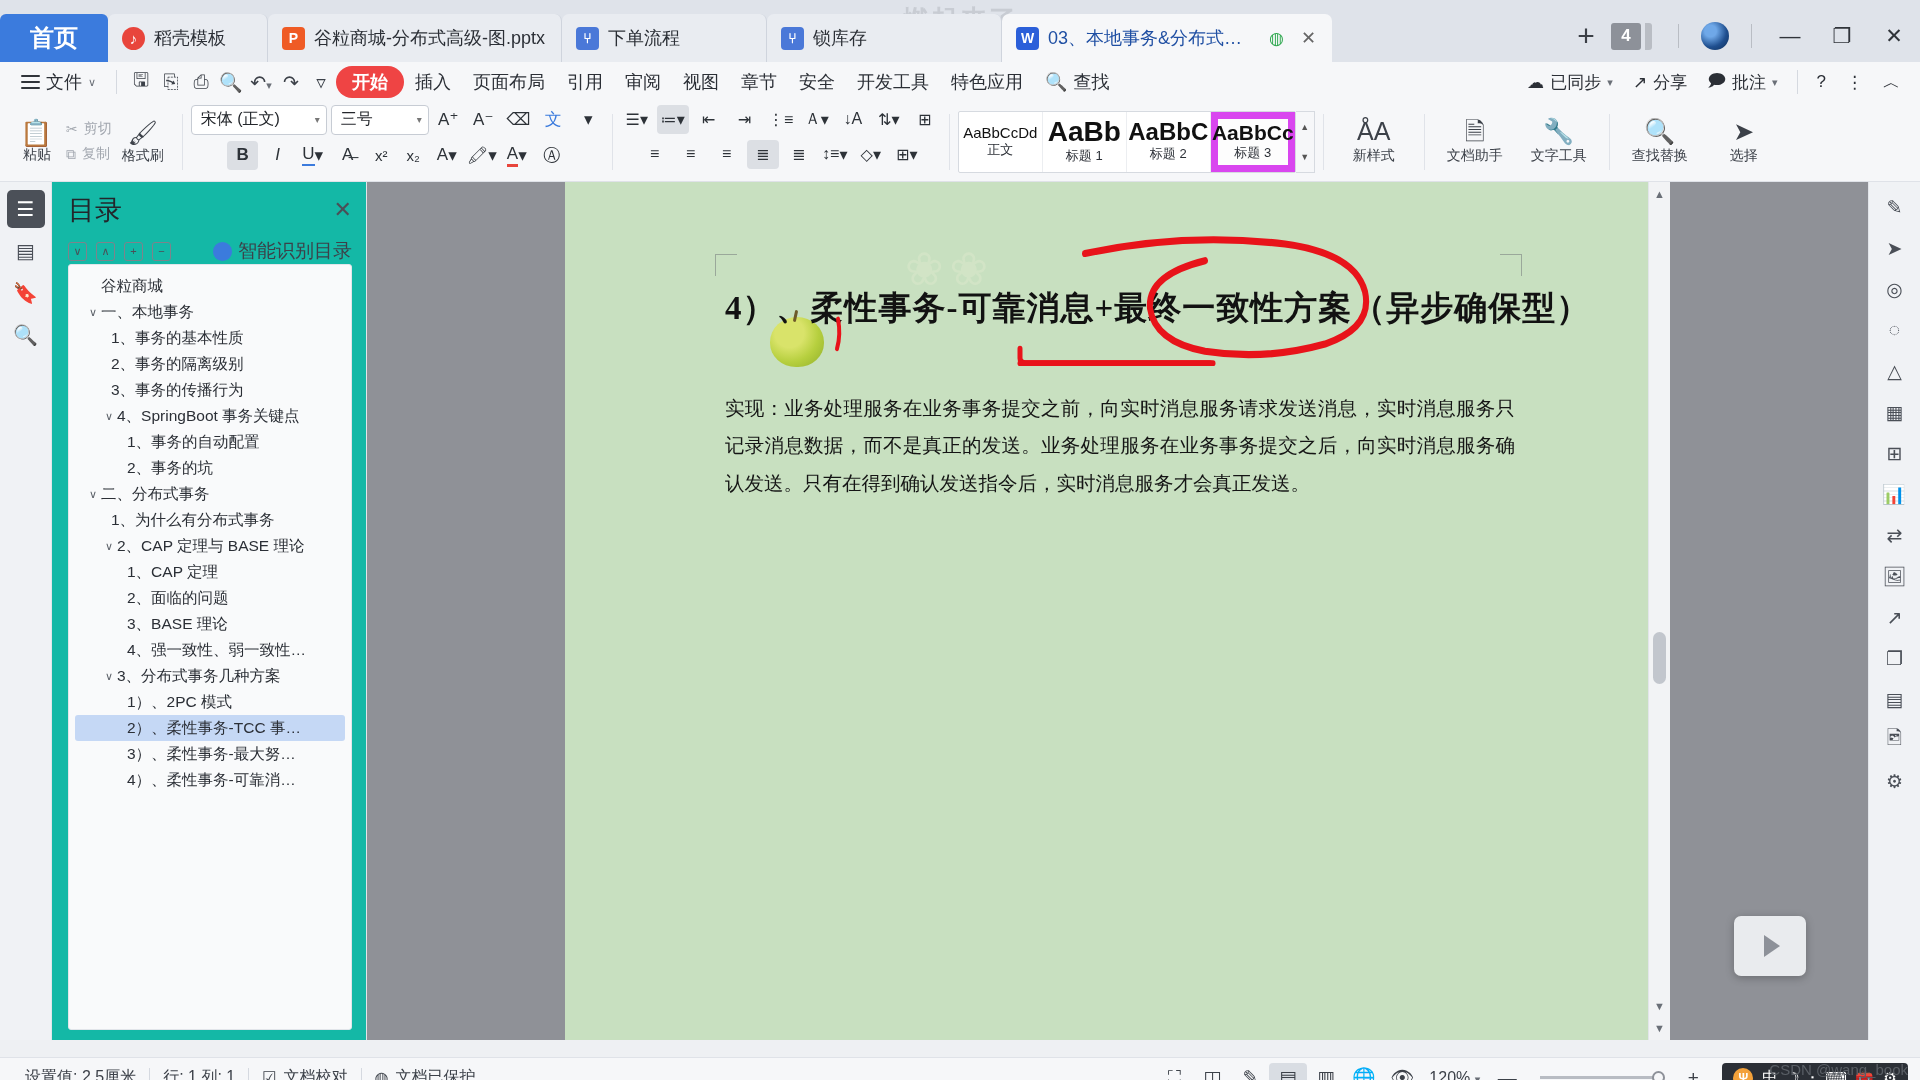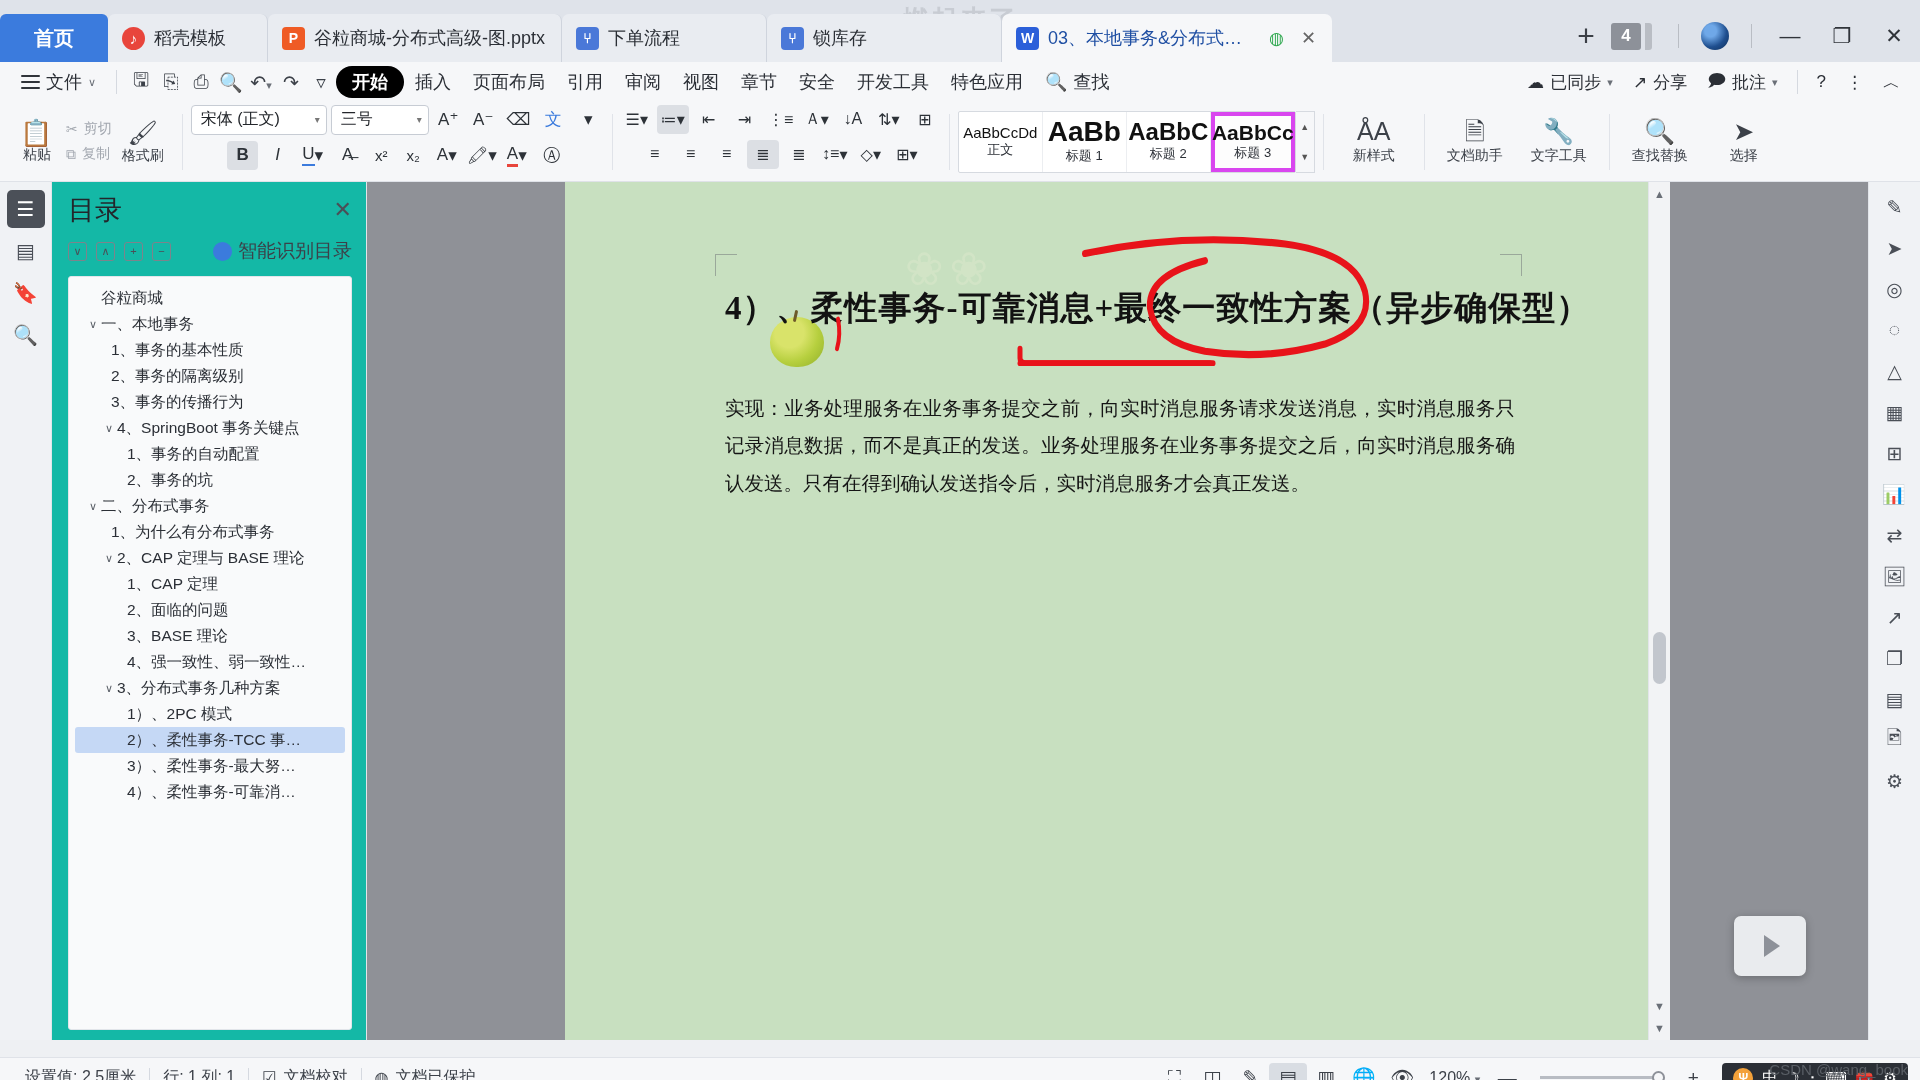--- a/index.html
+++ b/index.html
@@ -11,21 +11,21 @@
   }
 
   
   .tabbar{
     position:relative; height:62px; background:#dfe3ea;
     display:flex; align-items:flex-end; padding:0; overflow:hidden;
   }
   .tab-home{
     width:108px; height:48px; background:#3b7bdd; color:#fff;
     display:flex; align-items:center; justify-content:center;
-    font-size:20px; font-weight:bold; border-radius:6px 6px 0 0; margin-left:0;
+    font-size:24px; font-weight:bold; border-radius:6px 6px 0 0; margin-left:0;
   }
   .tab{
     height:48px; background:#e9ecf1; display:flex; align-items:center;
     gap:9px; padding:0 16px 0 14px; font-size:18px; color:#2b2f36;
     border-radius:7px 7px 0 0; border-right:1px solid #cfd4dd;
     white-space:nowrap; position:relative; max-width:330px;
   }
   .tab.w1{min-width:160px;}
   .tab.w2{min-width:260px;}
   .tab.w3{min-width:205px;}
@@ -62,21 +62,21 @@
     font-size:27px; color:#c8ccd3; font-weight:bold; letter-spacing:2px;
     pointer-events:none;
   }
 
   
   .menurow{
     height:40px; background:#f6f7f9; display:flex; align-items:center;
     padding:0 10px; font-size:18px; color:#2b2f36; gap:0;
   }
   .mi{ padding:0 11px; height:32px; display:flex; align-items:center; gap:6px; white-space:nowrap;}
-  .mi.pill{ background:#000000; color:#fff; border-radius:16px; padding:0 16px; font-weight:bold;}
+  .mi.pill{ background:#ef4444; color:#fff; border-radius:16px; padding:0 16px; font-weight:bold;}
   .vsep{ width:1px; height:24px; background:#d5d9e0; margin:0 9px;}
   .hamb{ display:inline-block; width:19px;}
   .hamb i{ display:block; height:2px; background:#30343a; margin:4px 0; border-radius:1px;}
   .caret{ font-size:11px; color:#6a6f77; }
   .qico{ width:30px; text-align:center; font-size:19px; color:#3c4149;}
   .menu-right{ margin-left:auto; display:flex; align-items:center; gap:0; font-size:17px;}
   .mr{ display:flex; align-items:center; gap:6px; padding:0 10px; color:#2b2f36; white-space:nowrap;}
 
   
   .ribbon{
@@ -111,21 +111,21 @@
     font-size:16px;color:#2d3238; border-radius:4px;}
   .pbtn.on{ background:#dcdfe4;}
 
   .styles{
     display:flex; align-items:stretch; border:1px solid #d6dae0; background:#fff;
     height:62px; border-radius:2px;
   }
   .stl{ width:84px; display:flex; flex-direction:column; align-items:center; justify-content:center;
         border-right:1px solid #eceef1; gap:1px;}
   .stl:last-child{border-right:none;}
-  .stl.sel{ border:4px solid #d946ef; background:#fdfdfd;}
+  .stl.sel{ border:7px solid #d946ef; background:#fdfdfd;}
   .stl .prev{ color:#111; line-height:1; overflow:hidden; white-space:nowrap;}
   .stl .nm{ font-size:13px; color:#2b2f36; }
   .p-a{ font-size:15px;} .p-b{ font-size:28px; font-weight:bold;} .p-c{ font-size:24px; font-weight:bold;}
   .p-d{ font-size:21px; font-weight:bold;}
   .spin{ display:flex; flex-direction:column; justify-content:center; border:1px solid #d6dae0;
     border-left:none; height:62px; width:19px;}
   .spin div{ flex:1; display:flex; align-items:center; justify-content:center; font-size:9px; color:#555;}
 
   .rbtn{ display:flex; flex-direction:column; align-items:center; justify-content:center;
     width:84px; font-size:14px; color:#3c4149; gap:3px;}
@@ -144,21 +144,21 @@
     display:flex; flex-direction:column; padding:10px 14px 10px 16px;}
   .toc-head{ display:flex; align-items:center; }
   .toc-title{ font-size:27px; color:#23262b; }
   .toc-x{ margin-left:auto; font-size:22px; color:#4a4f57; }
   .toc-tools{ display:flex; align-items:center; gap:9px; margin-top:10px; }
   .tt{ width:19px;height:19px; border:1px solid #7e838b; border-radius:3px;
     display:flex;align-items:center;justify-content:center; font-size:11px; color:#4a4f57;}
   .smart{ margin-left:auto; display:flex; align-items:center; gap:6px; font-size:19px; color:#3c4149;font-family:Liberation Mono, monospace;}
   .smart .dot{ width:19px;height:19px;border-radius:50%;background:#3b7bdd;}
   .toc-list{
-    margin-top:12px; flex:1; border:1px solid #e2e5ea; background:#f9fafb;
+    margin-top:0; flex:1; border:1px solid #e2e5ea; background:#f9fafb;
     border-radius:3px; padding:8px 6px; overflow:hidden;
   }
   .ti{ display:flex; align-items:center; height:26px; font-size:15.5px; color:#2b2f36;
        border-radius:3px; padding-right:4px; white-space:nowrap;}
   .ti.sel{ background:#c5d8f5; }
   .ti .chev{ width:16px; text-align:center; font-size:11px; color:#5b6068; flex:0 0 auto;}
   .lvl0{ padding-left:26px;} .lvl1{ padding-left:10px;}
   .lvl2{ padding-left:36px;} .lvl2b{ padding-left:26px;}
   .lvl3{ padding-left:52px;}
 

